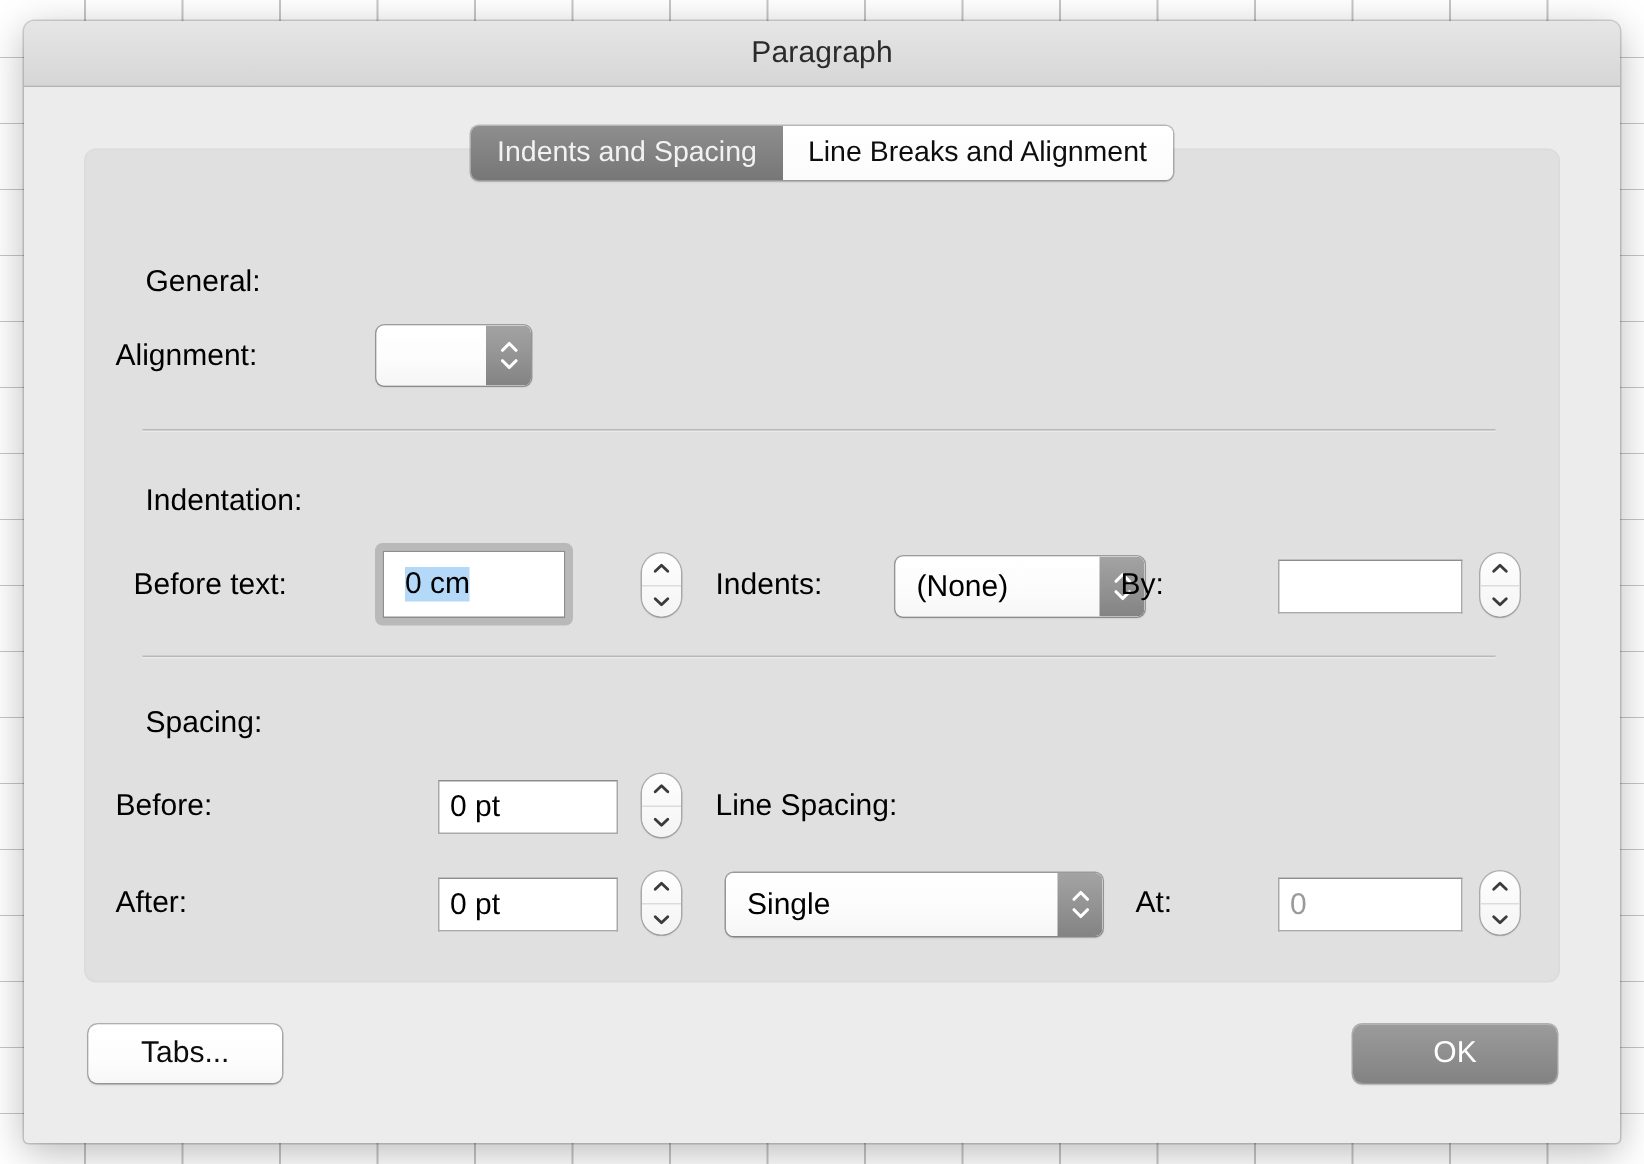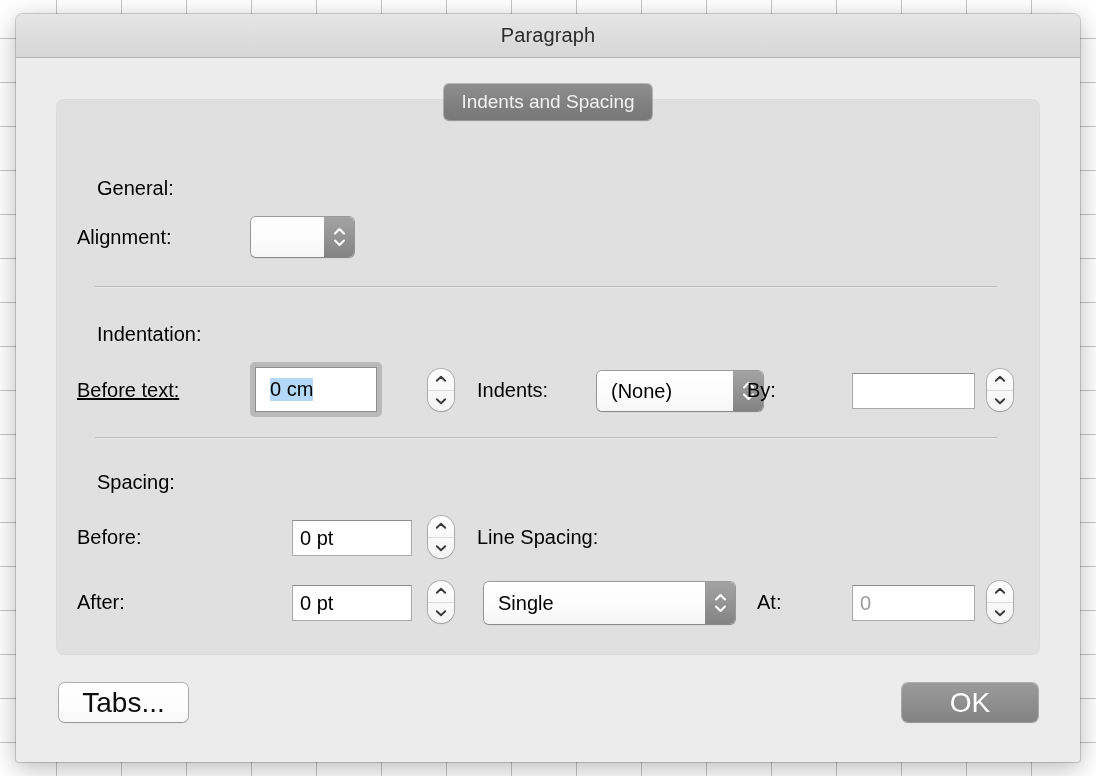--- a/index.html
+++ b/index.html
@@ -212,21 +212,21 @@
   }
   .stepper .half.top { border-bottom: 1px solid #dcdcdc; }
 
   
   .btn {
     position: absolute;
     border-radius: 6px;
     display: flex;
     align-items: center;
     justify-content: center;
-    font-size: 28px;
+    font-size: 20px;
     box-sizing: border-box;
     cursor: default;
     user-select: none;
   }
   .btn.plain {
     background: linear-gradient(to bottom, #ffffff 0%, #fdfdfd 60%, #f7f7f7 100%);
     color: #0d0d0d;
     box-shadow: 0 0 0 1px rgba(0,0,0,0.26), 0 1px 1.5px rgba(0,0,0,0.15);
   }
   .btn.default-inactive {
@@ -243,20 +243,23 @@
 <div id="dialog">
 
   <div class="titlebar">
     <div class="titlebar-text">Paragraph</div>
   </div>
 
   <div class="tabbar-wrap">
     <div class="tabbar">
       <div class="tab active">
         <span>Indents and Spacing</span>
+      </div>
+      <div class="tab inactive">
+        <span>Line Breaks and Alignment</span>
       </div>
     </div>
   </div>
 
   <div class="panel">
 
     <div class="section-title" style="left:40px; top:77px;">General:</div>
 
     <div class="field-label" style="left:20px; top:126px; width:145px;">Alignment:</div>
 
@@ -271,21 +274,21 @@
             <polyline points="2,2.5 6.5,7 11,2.5" fill="none" stroke="#ffffff" stroke-width="2.1" stroke-linecap="round" stroke-linejoin="round"></polyline>
           </svg>
         </span>
       </div>
     </div>
 
     <div class="sep" style="left:38px; top:186px; width:902px;"></div>
 
     <div class="section-title" style="left:40px; top:223px;">Indentation:</div>
 
-    <div class="field-label" style="left:20px; top:279px; width:145px;text-decoration:underline;">Before text:</div>
+    <div class="field-label" style="left:32px; top:279px; width:145px;">Before text:</div>
 
     <div class="tf-focus-ring" style="left:193px; top:262px; width:132px; height:55px;">
       <div class="tf-inner">
         <span class="sel">0 cm</span>
       </div>
     </div>
 
     <div class="stepper" style="left:371px; top:269px;">
       <div class="half top">
         <svg width="12" height="8" viewBox="0 0 12 8" aria-hidden="true">

